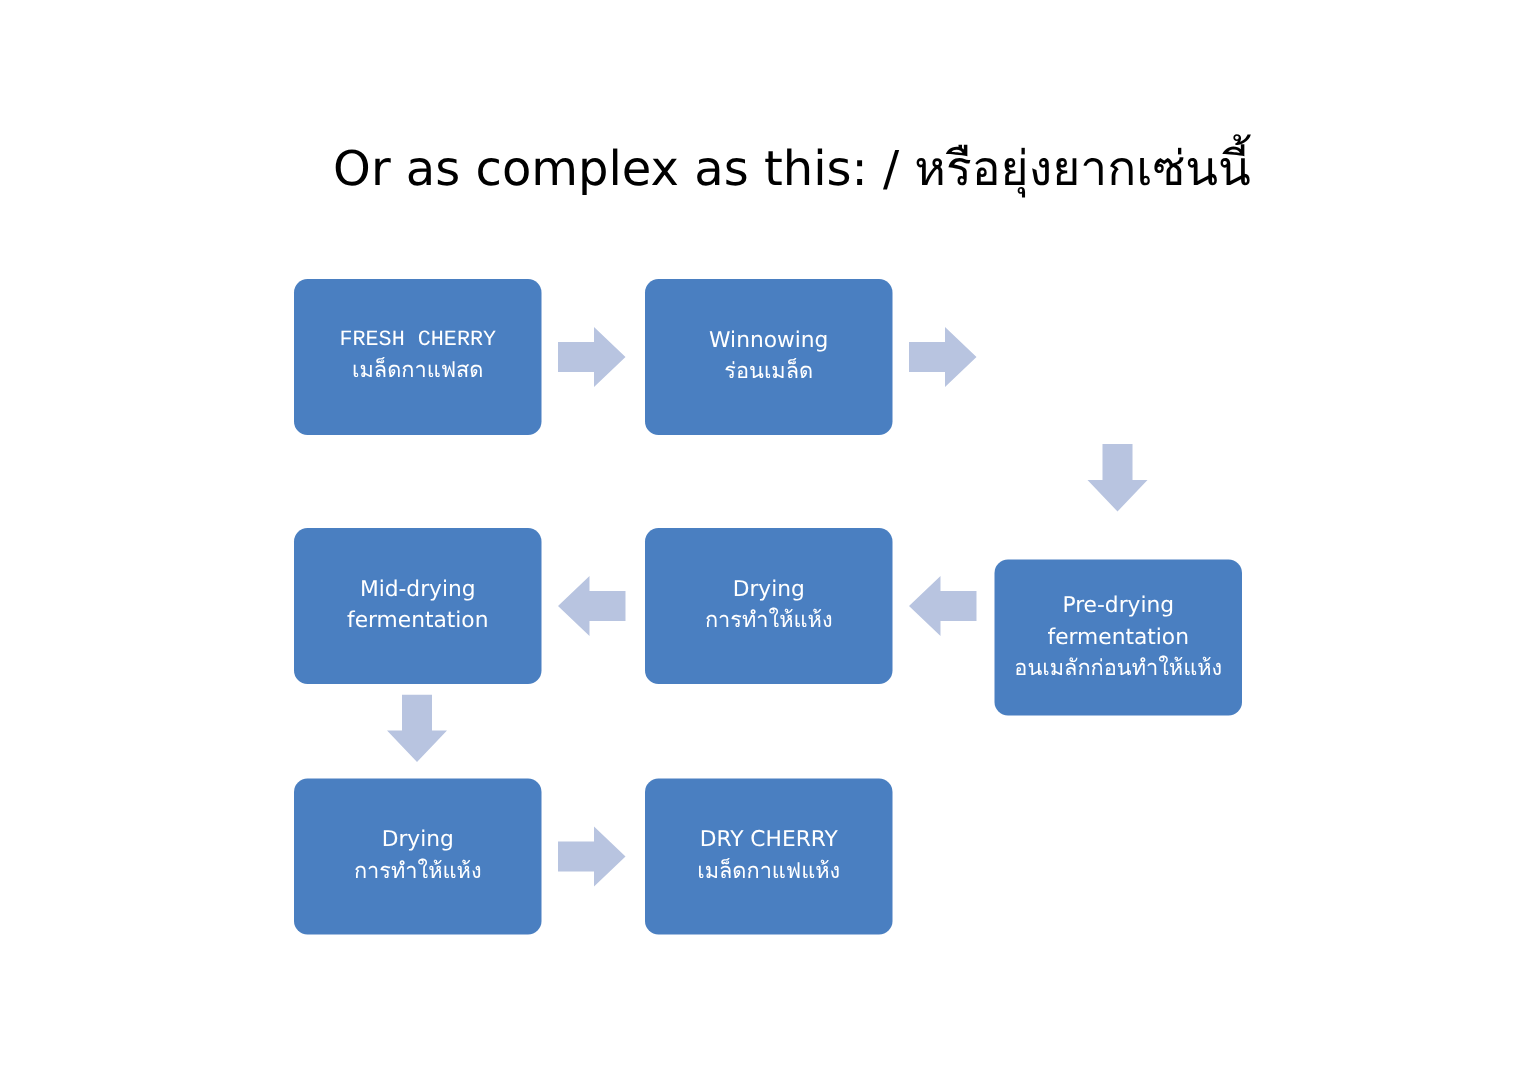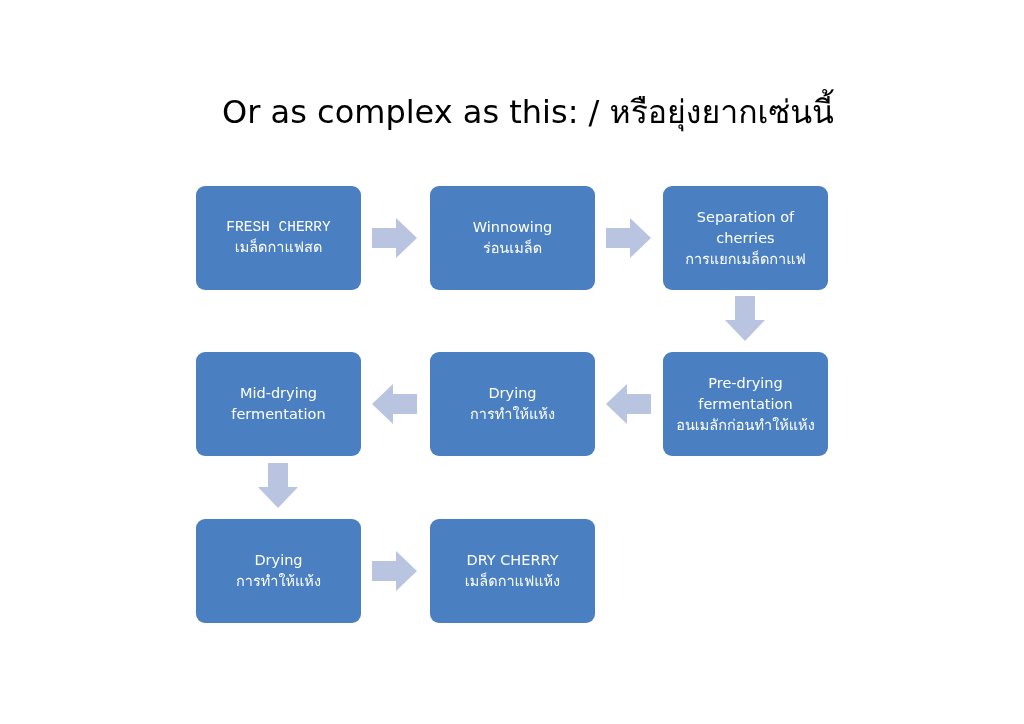--- a/index.html
+++ b/index.html
@@ -63,21 +63,21 @@
   .pbox .line.en { }
   .pbox .line.th { }
 
   
   .r1c1 { left: 196px; top: 186px; font-family: Liberation Mono, monospace; }
   .r1c2 { left: 430px; top: 186px; }
   .r1c3 { left: 663px; top: 186px; }
 
   .r2c1 { left: 196px; top: 352px; align-items: flex-end; }
   .r2c2 { left: 430px; top: 352px; }
-  .r2c3 { left: 663px; top: 352px; }
+  .r2c3 { left: 663px; top: 373px; }
 
   .r3c1 { left: 196px; top: 519px; }
   .r3c2 { left: 430px; top: 519px; }
 
   
   .arrow {
     position: absolute;
   }
   .arrow svg { display: block; }
 
@@ -117,24 +117,20 @@
     <span class="line en">Winnowing</span>
     <span class="line th">ร่อนเมล็ด</span>
   </div>
 
   <div class="arrow a-h ar1b">
     <svg width="46" height="42" viewBox="0 0 46 42" xmlns="http://www.w3.org/2000/svg" aria-hidden="true">
       <polygon points="0,11 24,11 24,1 45,21 24,41 24,31 0,31" fill="#B8C4E0"></polygon>
     </svg>
   </div>
 
-  <div class="pbox r1c3">
-    <span class="line en">Separation of cherries</span>
-    <span class="line th">การแยกเมล็ดกาแฟ</span>
-  </div>
 
   <div class="arrow a-v av1">
     <svg width="42" height="46" viewBox="0 0 42 46" xmlns="http://www.w3.org/2000/svg" aria-hidden="true">
       <polygon points="11,0 31,0 31,24 41,24 21,45 1,24 11,24" fill="#B8C4E0"></polygon>
     </svg>
   </div>
 
   <div class="pbox r2c1">
     <span class="line en">Mid-drying fermentation</span>
   </div>

